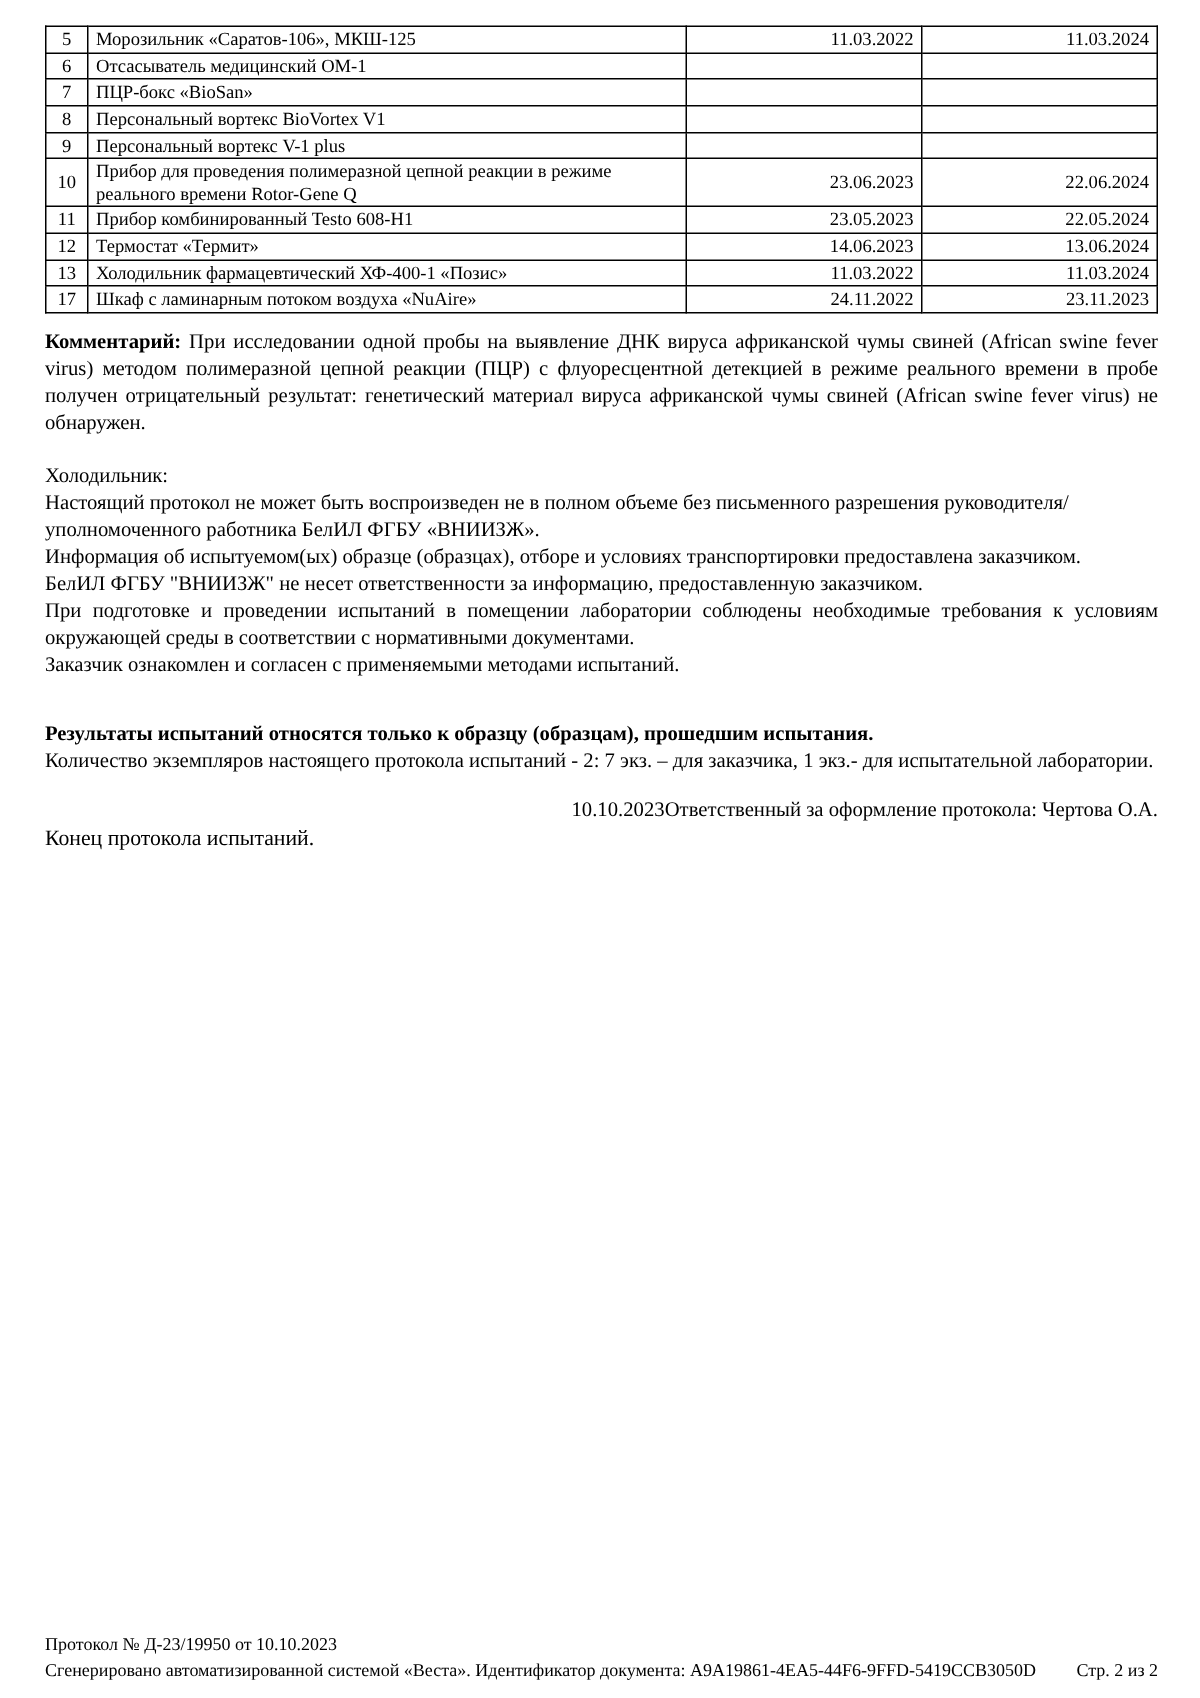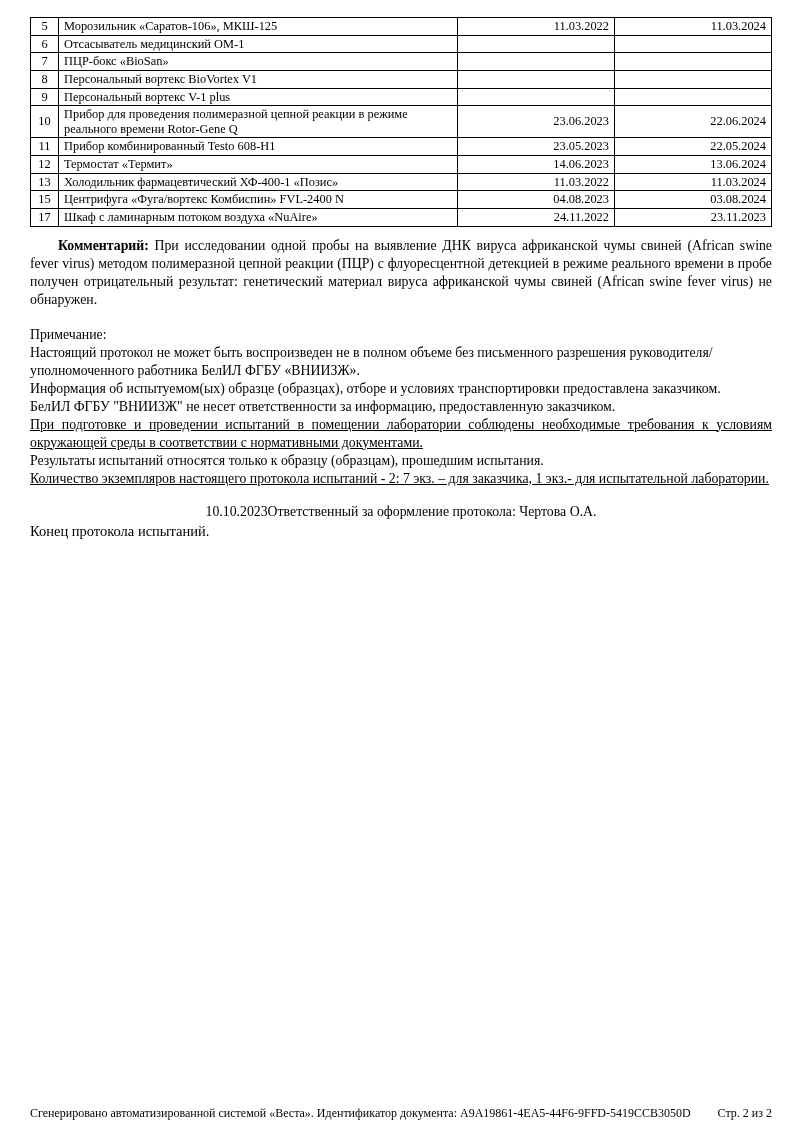--- a/index.html
+++ b/index.html
@@ -36,38 +36,38 @@
   td.c-name { }
   td.c-date { width: 157px; text-align: right; }
 
   
   .comment {
     margin-top: 10px;
     font-size: 13.8px;
     line-height: 18px;
     text-align: justify;
   }
-  .comment b { font-weight: bold; margin-left: 28px; }
+  .comment b { font-weight: bold; }
 
   .notes {
     margin-top: 17px;
     font-size: 13.8px;
     line-height: 18px;
   }
   .note-heading { }
   .note { }
-  .note.justify { text-align: justify; text-decoration: underline; }
-  .note.bold { font-weight: normal; }
+  .note.justify { text-align: justify; }
+  .note.bold { font-weight: bold; margin-top: 28px; }
 
   .signature-row {
     margin-top: 15px;
     font-size: 13.8px;
     line-height: 18px;
     display: flex;
-    justify-content: center;
+    justify-content: flex-end;
   }
   .end-line {
     font-size: 14.5px;
     line-height: 20px;
   }
 
   
   .footer {
     margin-top: auto;
     font-size: 12px;
@@ -144,66 +144,62 @@
         </tr>
 
         <tr>
           <td class="c-num">13</td>
           <td class="c-name">Холодильник фармацевтический ХФ-400-1 «Позис»</td>
           <td class="c-date">11.03.2022</td>
           <td class="c-date">11.03.2024</td>
         </tr>
 
 
-        <tr>
-          <td class="c-num">15</td>
-          <td class="c-name">Центрифуга «Фуга/вортекс Комбиспин» FVL-2400 N</td>
-          <td class="c-date">04.08.2023</td>
-          <td class="c-date">03.08.2024</td>
-        </tr>
 
 
         <tr>
           <td class="c-num">17</td>
           <td class="c-name">Шкаф с ламинарным потоком воздуха «NuAire»</td>
           <td class="c-date">24.11.2022</td>
           <td class="c-date">23.11.2023</td>
         </tr>
       </tbody>
   </table>
 
   <div class="comment">
     <b>Комментарий:</b><span> При исследовании одной пробы на выявление ДНК вируса африканской чумы свиней (African swine fever virus) методом полимеразной цепной реакции (ПЦР) с флуоресцентной детекцией в режиме реального времени в пробе получен отрицательный результат: генетический материал вируса африканской чумы свиней (African swine fever virus) не обнаружен.</span>
   </div>
 
   <div class="notes">
-    <div class="note-heading">Примечание:</div>
+    <div class="note-heading">Холодильник:</div>
     <div>
 
         <div class="note">Настоящий протокол не может быть воспроизведен не в полном объеме без письменного разрешения руководителя/уполномоченного работника БелИЛ ФГБУ «ВНИИЗЖ».</div>
 
         <div class="note">Информация об испытуемом(ых) образце (образцах), отборе и условиях транспортировки предоставлена заказчиком.</div>
 
         <div class="note">БелИЛ ФГБУ "ВНИИЗЖ" не несет ответственности за информацию, предоставленную заказчиком.</div>
 
         <div class="note justify">При подготовке и проведении испытаний в помещении лаборатории соблюдены необходимые требования к условиям окружающей среды в соответствии с нормативными документами.</div>
 
+        <div class="note">Заказчик ознакомлен и согласен с применяемыми методами испытаний.</div>
 
         <div class="note bold">Результаты испытаний относятся только к образцу (образцам), прошедшим испытания.</div>
 
         <div class="note justify">Количество экземпляров настоящего протокола испытаний - 2: 7 экз. – для заказчика, 1 экз.- для испытательной лаборатории.</div>
       </div>
   </div>
 
   <div class="signature-row">
     <span>10.10.2023</span>
     <span>Ответственный за оформление протокола: Чертова О.А.</span>
   </div>
   <div class="end-line">Конец протокола испытаний.</div>
 
   <div class="footer">
+    <div>Протокол № Д-23/19950 от 10.10.2023</div>
     <div class="footer-row2">
       <span>Сгенерировано автоматизированной системой «Веста». Идентификатор документа: A9A19861-4EA5-44F6-9FFD-5419CCB3050D</span>
       <span>Стр. 2 из 2</span>
     </div>
   </div>
 
 </div>
 
 </body></html>

